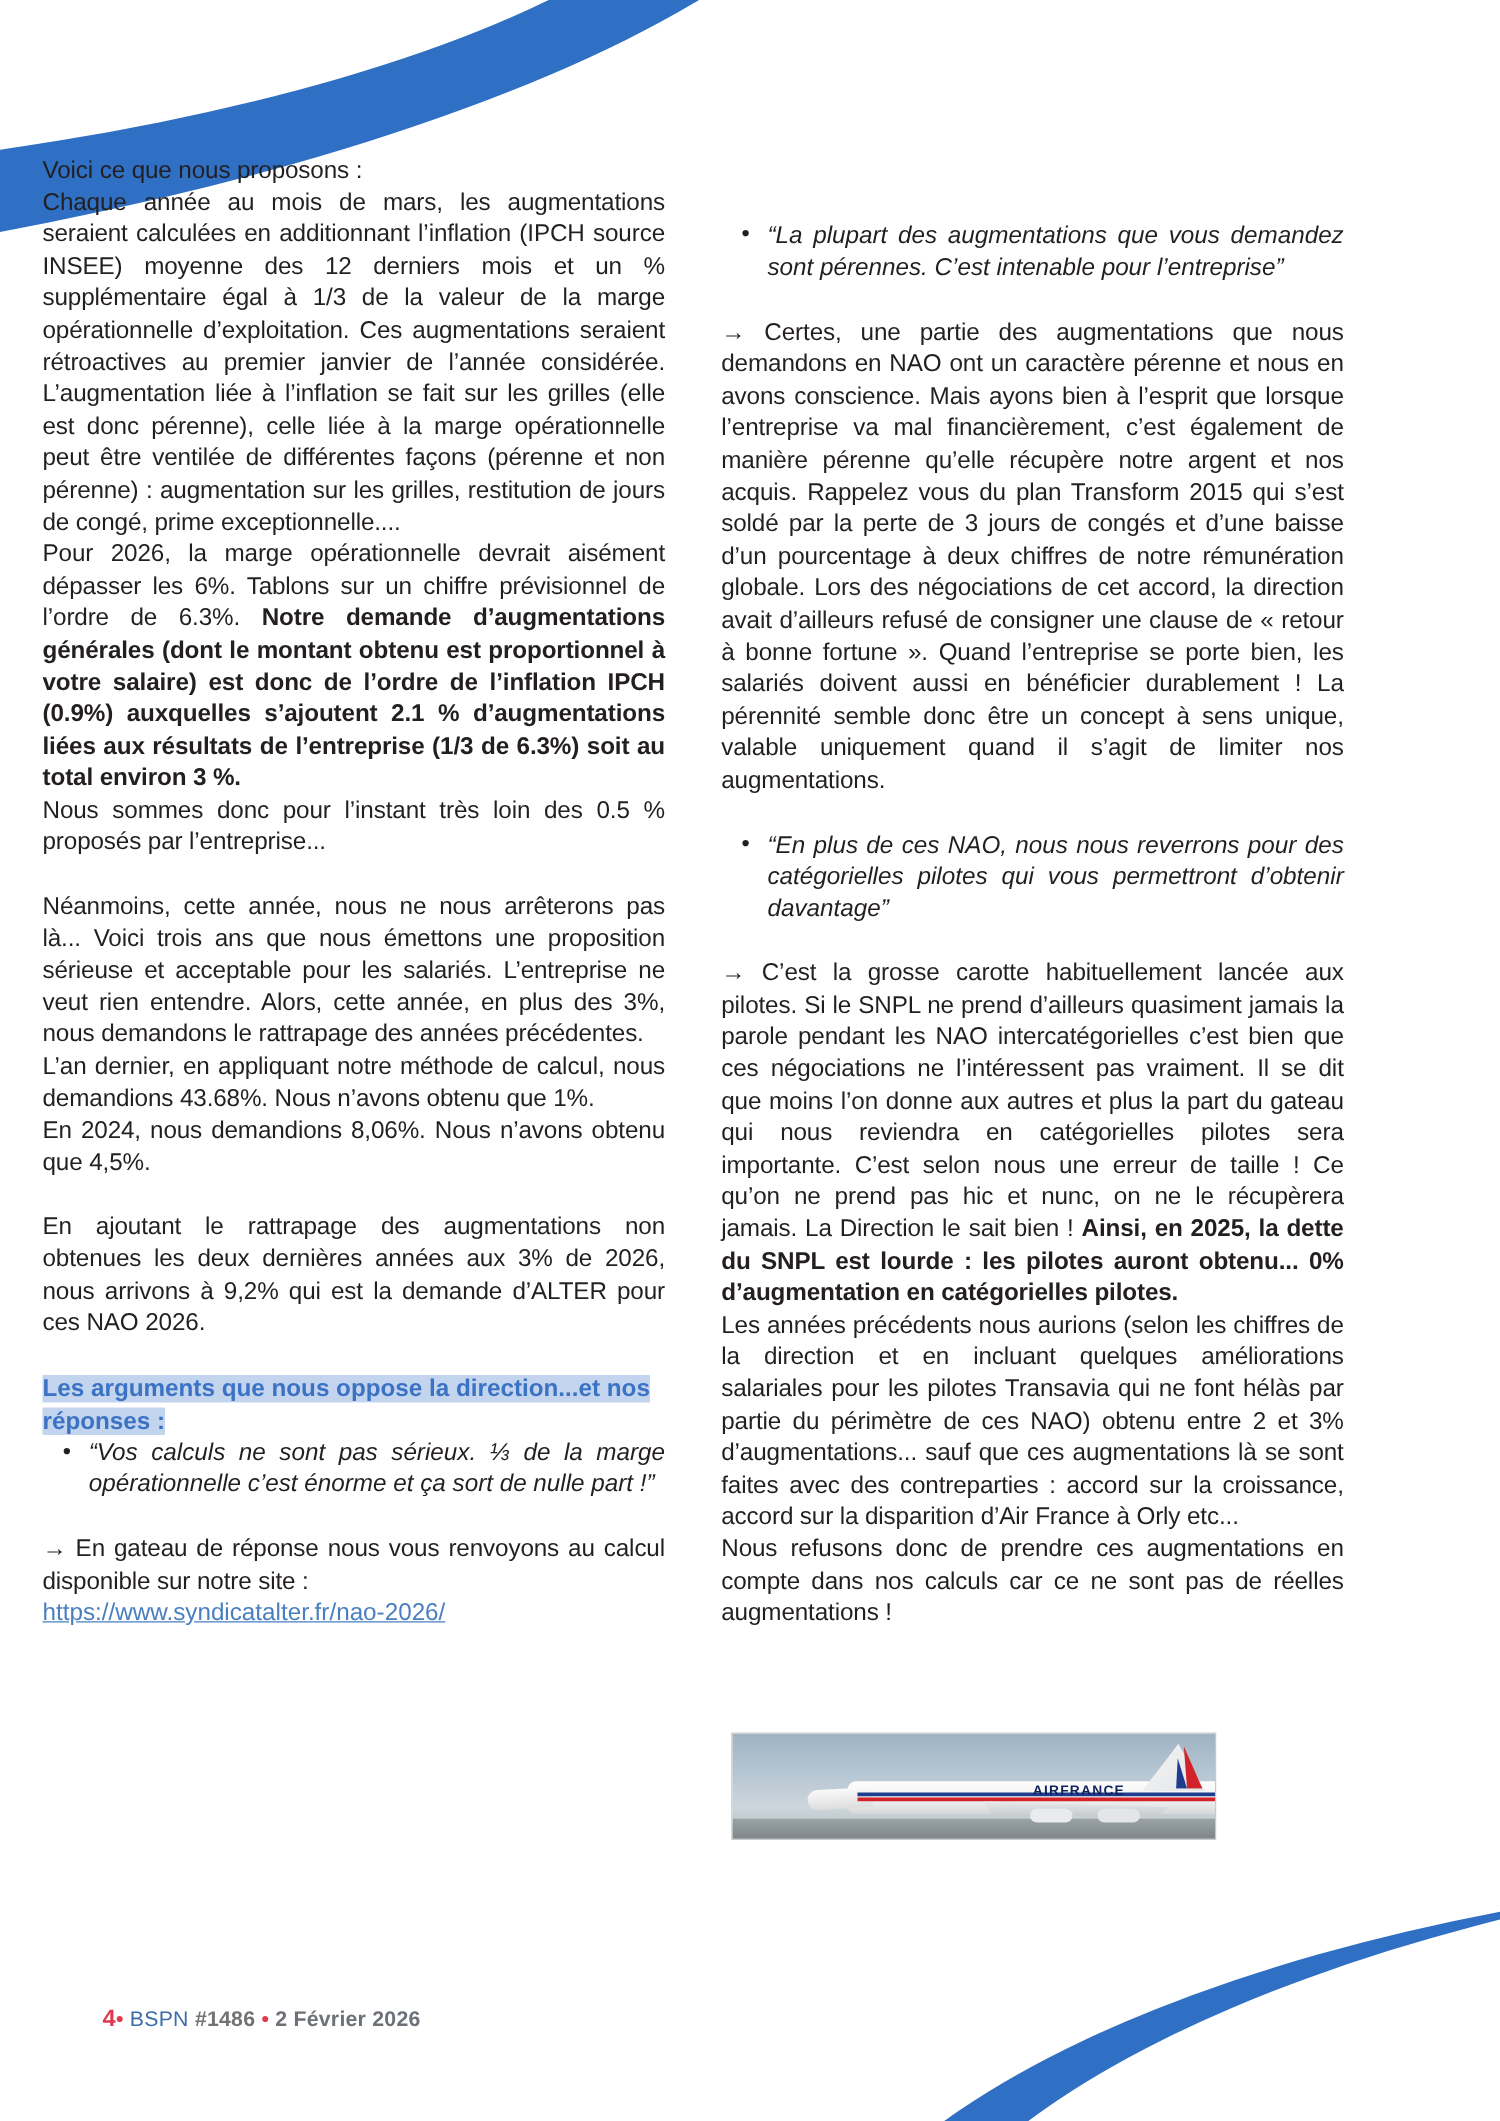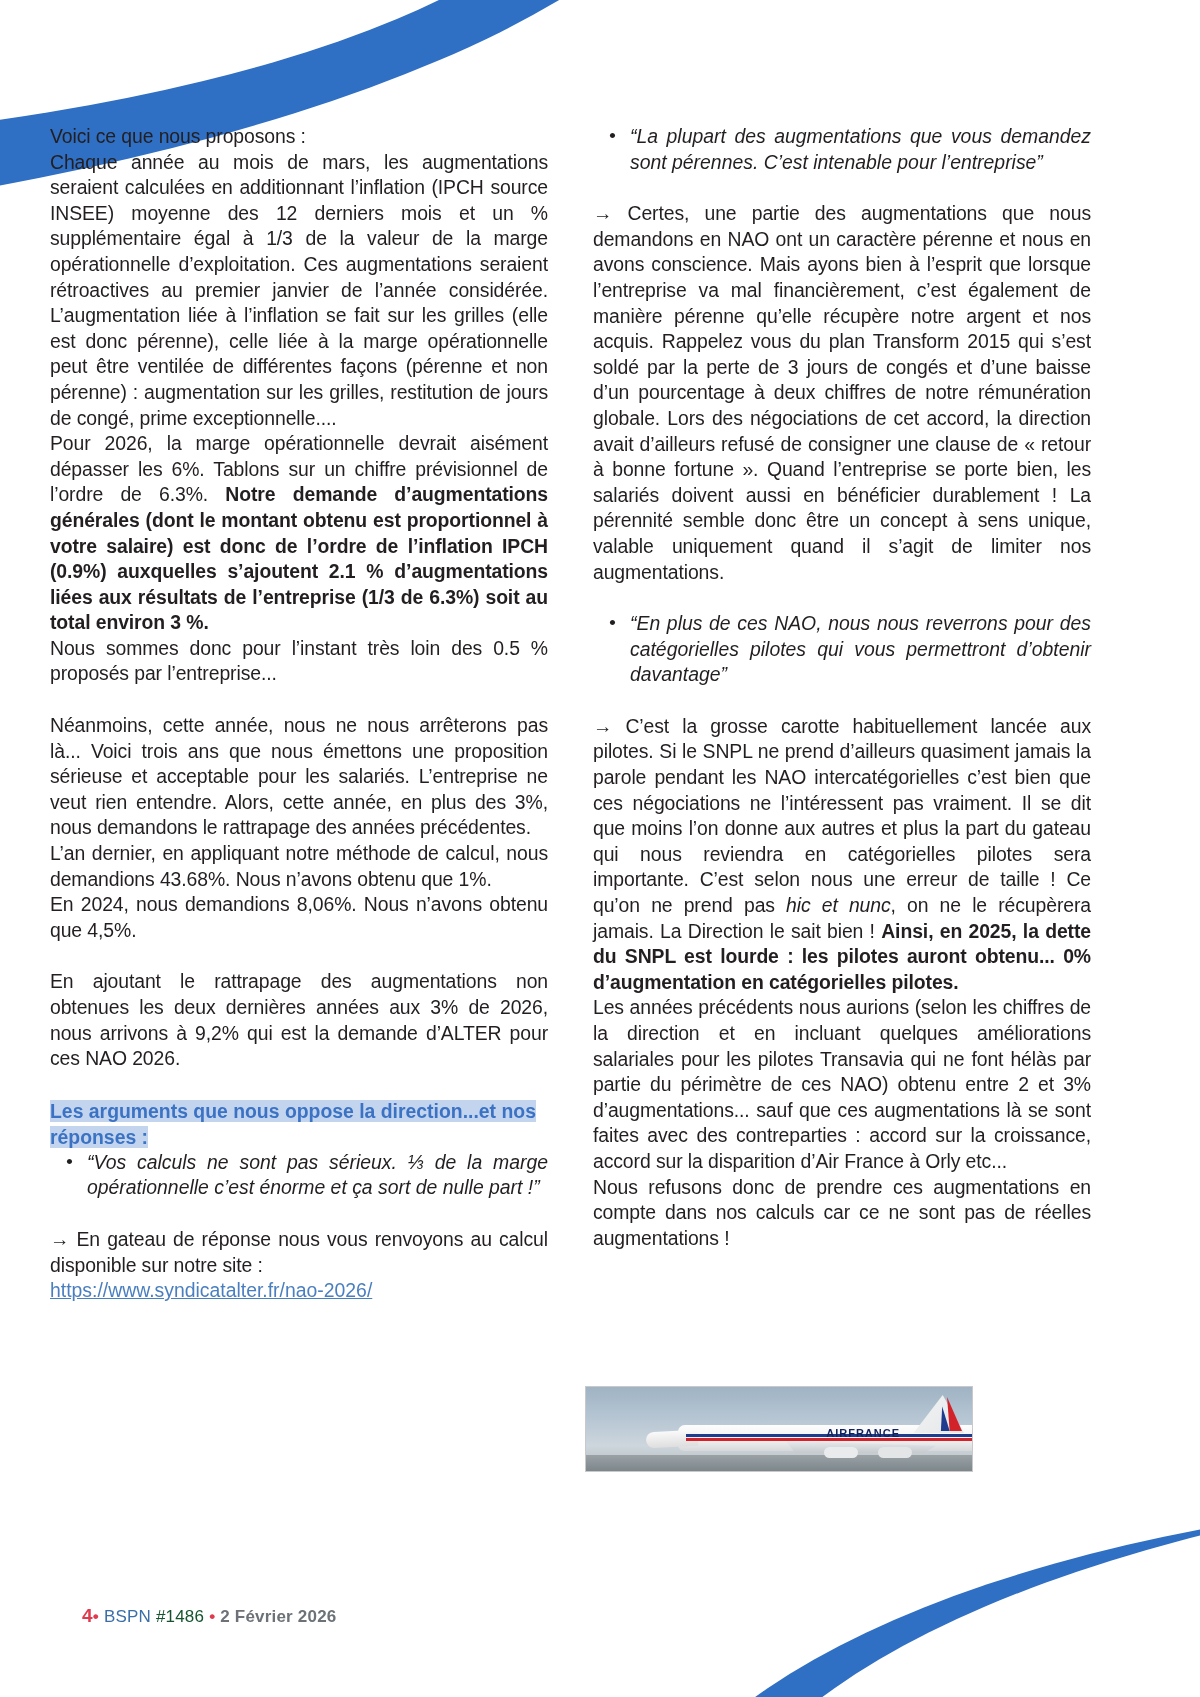--- a/index.html
+++ b/index.html
@@ -62,41 +62,42 @@
   }
 
   
   .columns {
     position: absolute;
     top: 124px;
     left: 0;
     width: 1032px;
     display: flex;
     gap: 45px;
-    padding: 0 42px 0 50px;
+    padding: 0 42px 0 34px;
+    align-items: flex-end;
   }
   .col {
     width: 498px;
     flex: 0 0 498px;
   }
 
   p.body {
     font-size: 19.4px;
     line-height: 25.6px;
     color: #231f20;
     text-align: justify;
     letter-spacing: -0.1px;
     font-weight: 400;
   }
   p.body.nojust { text-align: left; }
 
   p.spacer { height: 26px; }
 
   .b { font-weight: 700; }
-  .it { font-style: italic; }
+  .it { }
 
   
   .blue-head {
     font-size: 19.4px;
     line-height: 26px;
     font-weight: 700;
     color: #3b72c4;
     display: block;
   }
   .blue-head span.hl {
@@ -198,21 +199,21 @@
     position: absolute;
     left: 82px;
     bottom: 70px;
     font-size: 17px;
     letter-spacing: 0.2px;
     white-space: nowrap;
   }
   .footer .pg   { color: #e03a4e; font-weight: 700; font-size: 19px; }
   .footer .dot  { color: #e03a4e; font-weight: 700; }
   .footer .org  { color: #3b6ea8; font-weight: 400; }
-  .footer .iss  { color: #14532d; font-weight: 400; }
+  .footer .iss  { color: #737373; font-weight: 700; }
   .footer .date { color: #6c7278; font-weight: 700; }
 </style>
 </head>
 <body>
 
 <div id="page">
 
   <div class="swoosh-top"></div>
   <div class="swoosh-top-inner"></div>
 

